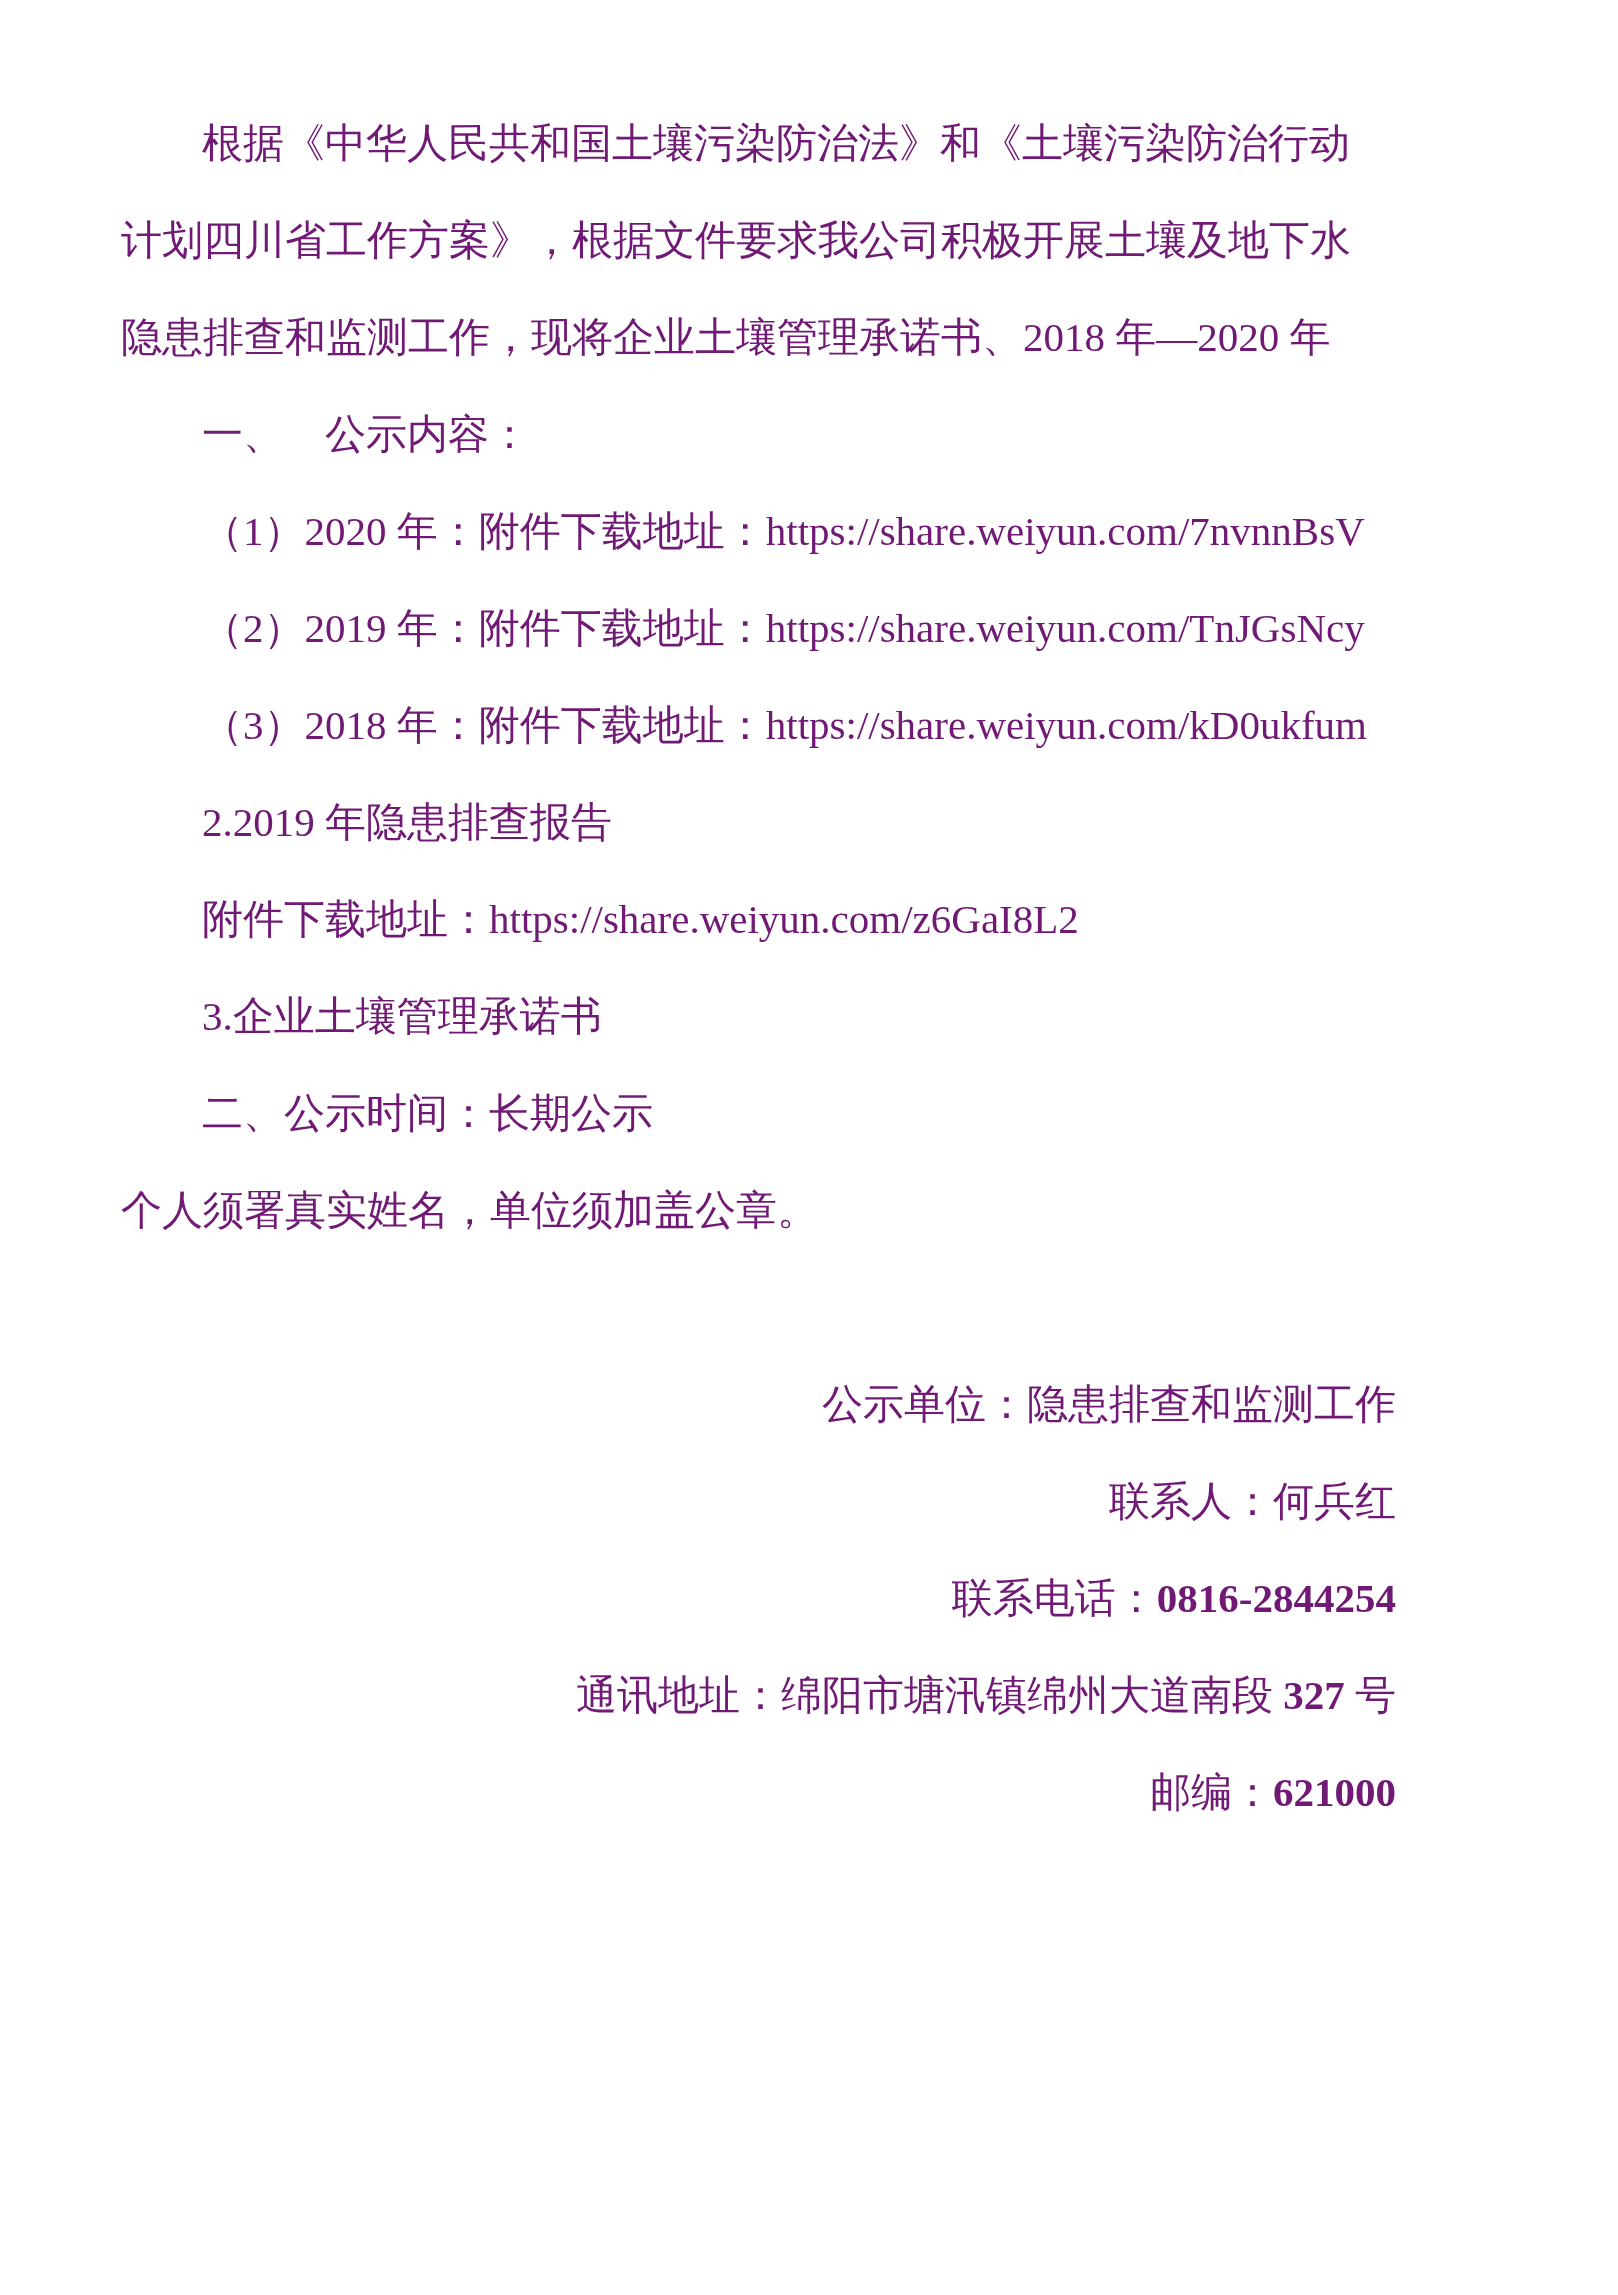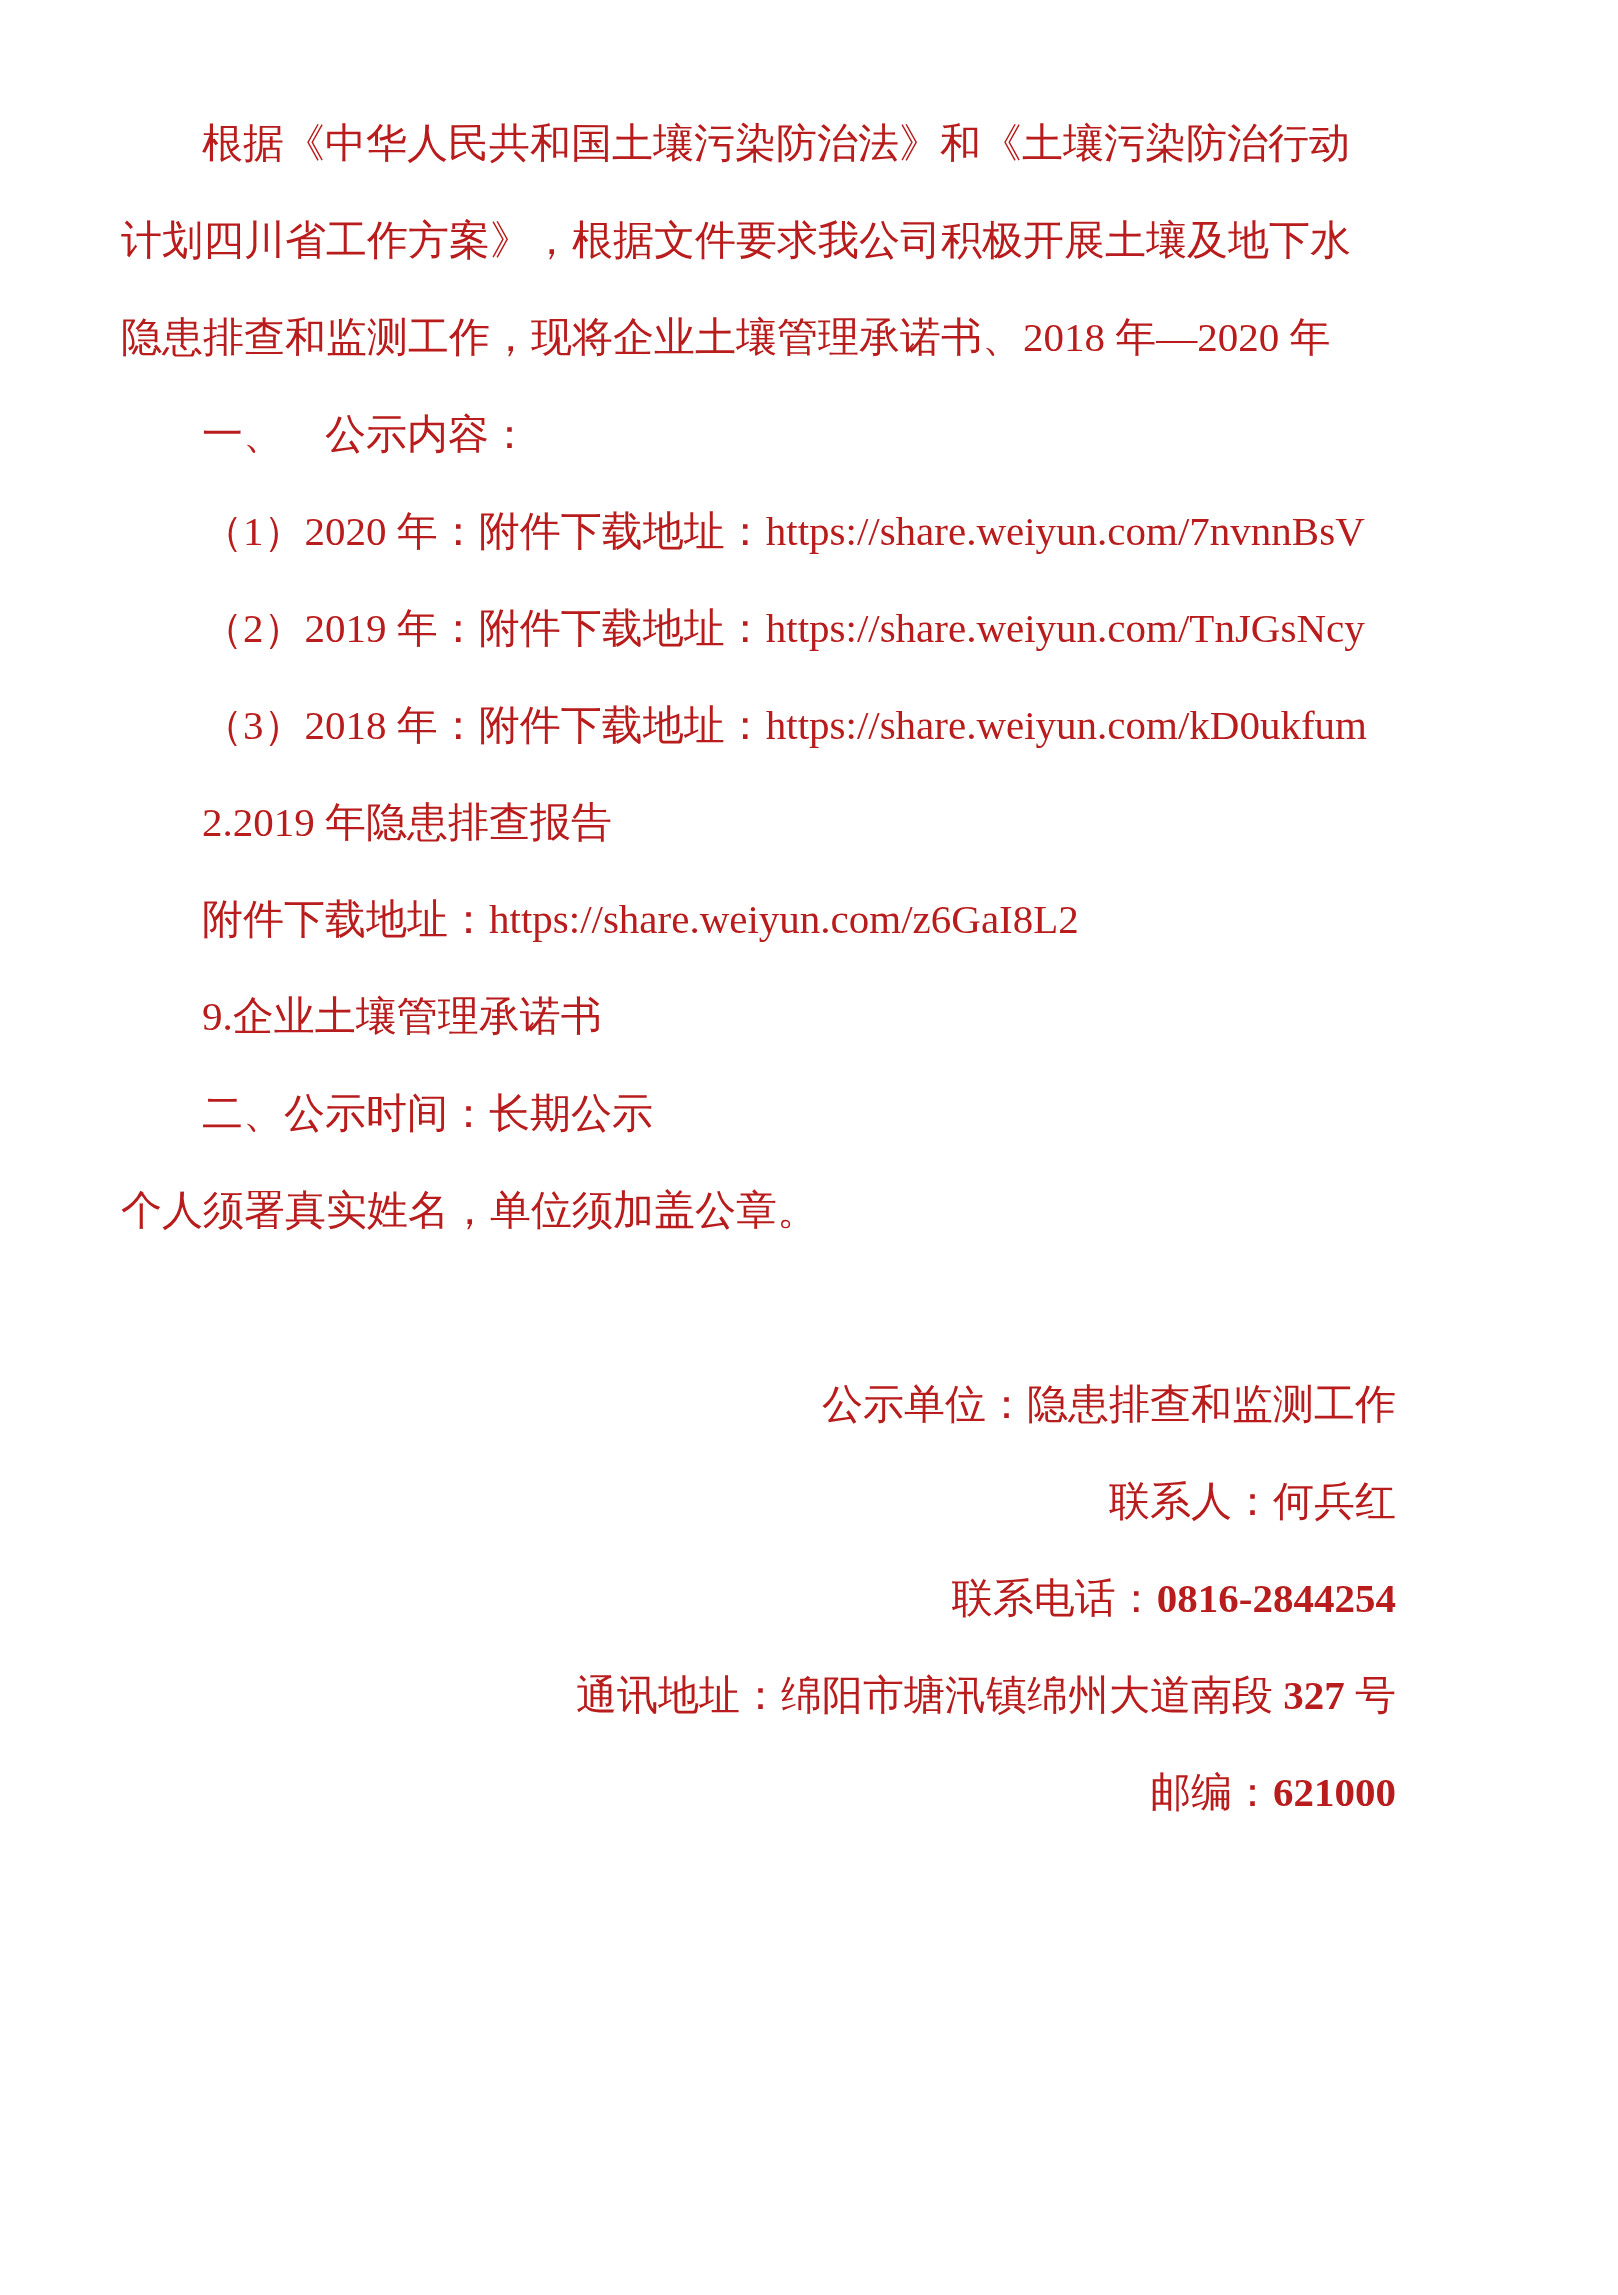--- a/index.html
+++ b/index.html
@@ -6,21 +6,21 @@
     margin: 0;
     padding: 0;
     background: #ffffff;
   }
   .page {
     position: relative;
     width: 1619px;
     height: 2295px;
     box-sizing: border-box;
     background: #ffffff;
-    color: #b91c1c;
+    color: #701a75;
     padding: 95px 236px 74px 121px;
     font-family: "Liberation Serif", "DejaVu Serif", serif;
     font-size: 41px;
     overflow: hidden;
   }
   .line {
     height: 97px;
     line-height: 97px;
     white-space: nowrap;
     text-align: left;
@@ -63,21 +63,21 @@
   <div class="line indent">
     <span>（3）2018 年：附件下载地址：</span><span>https://share.weiyun.com/kD0ukfum</span>
   </div>
 
   <div class="line indent">2.2019 年隐患排查报告</div>
 
   <div class="line indent">
     <span>附件下载地址：</span><span>https://share.weiyun.com/z6GaI8L2</span>
   </div>
 
-  <div class="line indent">9.企业土壤管理承诺书</div>
+  <div class="line indent">3.企业土壤管理承诺书</div>
 
 
   <div class="line indent">二、公示时间：长期公示</div>
 
   <div class="line">个人须署真实姓名，单位须加盖公章。</div>
 
   <div class="line blank"></div>
 
   <div class="line right">公示单位：隐患排查和监测工作</div>
 

